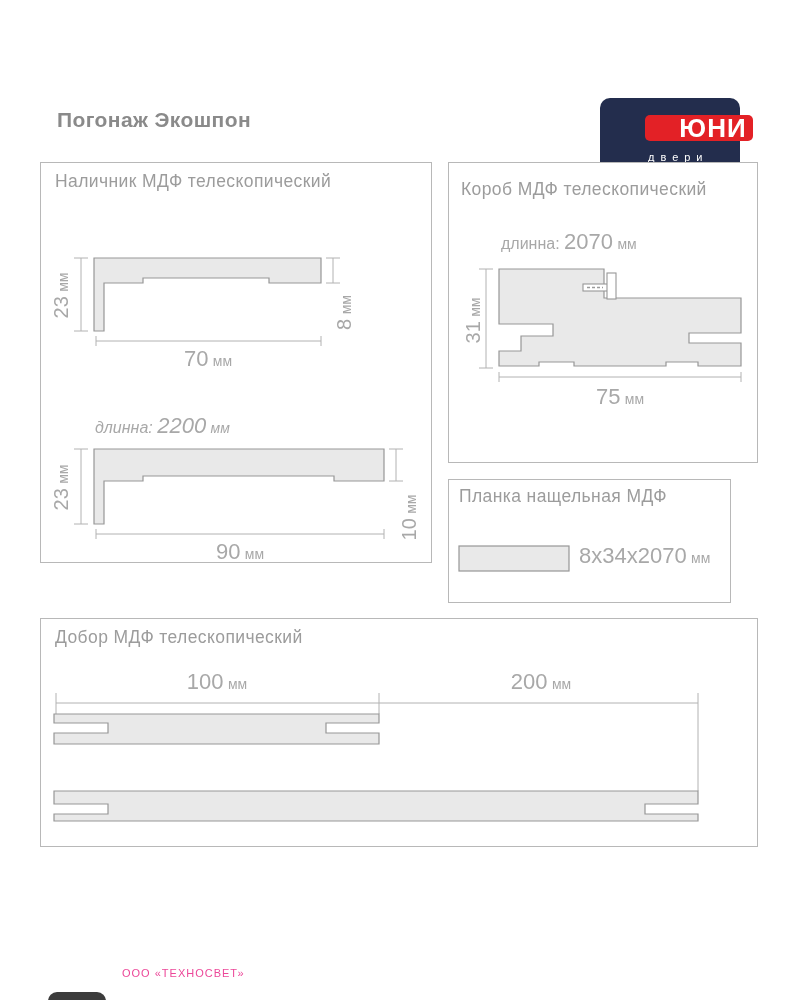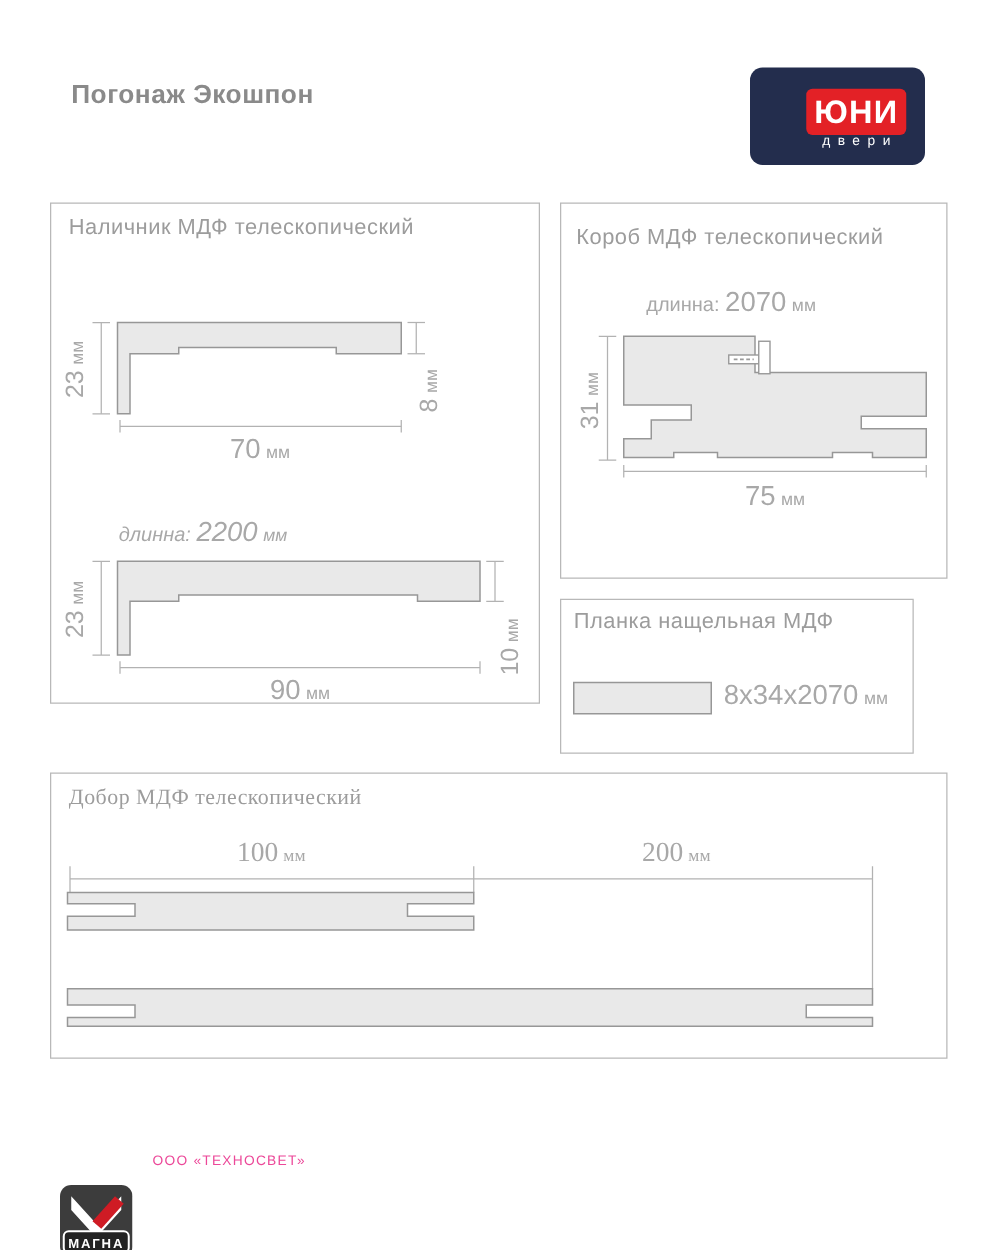--- a/index.html
+++ b/index.html
@@ -1,39 +1,39 @@
 <!DOCTYPE html>
 <html><head>
 <meta charset="utf-8">
 <style>
   html,body{margin:0;padding:0;background:#ffffff;}
   #page{position:relative;width:800px;height:1000px;background:#ffffff;overflow:hidden;
         font-family:"Liberation Sans", sans-serif;}
-  .abs{position:absolute;}
+  .abs{position:absolute;margin-top:44px;}
   
   .doc-title{left:57px;top:60px;font-size:21px;font-weight:bold;color:#8a8a8a;line-height:31px;letter-spacing:.4px;}
   
   .panel{position:absolute;border:1px solid #b8b8b8;background:#ffffff;box-sizing:border-box;}
   .panel-h{position:absolute;font-size:17.5px;color:#9c9c9c;letter-spacing:.4px;white-space:nowrap;}
   .panel svg{position:absolute;left:0;top:0;}
   
   .dim{position:absolute;color:#a8a8a8;white-space:nowrap;}
   .dim .pfx{font-size:16px;}
   .dim .num{font-size:22px;}
   .dim .unit{font-size:14px;}
   .dim.small .num{font-size:20px;}
   .rot{transform:rotate(-90deg);transform-origin:center center;text-align:center;}
   .ctr{text-align:center;}
   
   .uni{left:600px;top:54px;width:140px;height:78px;}
   .uni .plate{position:absolute;inset:0;background:#232d4d;border-radius:10px;}
-  .uni .brandbox{position:absolute;left:45px;top:17px;width:80px;height:37px;background:#e32126;border-radius:5px;
-                 display:flex;align-items:center;justify-content:center;}
+  .uni .brandbox{position:absolute;left:45px;top:17px;width:80px;height:26px;background:#e32126;border-radius:5px;
+                 display:flex;align-items:center;justify-content:center;padding-left:28px;}
   .uni .brand{color:#ffffff;font-weight:bold;font-size:26px;letter-spacing:1px;}
-  .uni .sub{position:absolute;left:42px;top:53px;width:86px;text-align:center;color:#ffffff;
+  .uni .sub{position:absolute;left:42px;top:53px;width:86px;color:#ffffff;
             font-size:11px;letter-spacing:6px;text-indent:6px;}
   
   .magna{left:48px;top:948px;width:58px;height:70px;}
   .company{left:122px;top:923px;font-size:11px;color:#ec4899;letter-spacing:1px;}
 </style>
 </head>
 <body>
 
 <div id="page">
 
@@ -125,21 +125,21 @@
           <line x1="292" y1="209" x2="292" y2="219"></line>
       </g>
       <path d="M50,106 L155,106 L155,135 L292,135 L292,170 L240,170 L240,180 L292,180 L292,203 L249,203 L249,199 L217,199 L217,203 L125,203 L125,199 L90,199 L90,203 L50,203 L50,188 L72,188 L72,173 L104,173 L104,161 L50,161 Z" fill="#e9e9e9" stroke="#979797" stroke-width="1.2"></path>
       <g>
         <rect x="134" y="121" width="26" height="7" fill="#ffffff" stroke="#979797" stroke-width="1.1"></rect>
         <line x1="138" y1="124.5" x2="154" y2="124.5" stroke="#9a9a9a" stroke-width="1.4" stroke-dasharray="3 2"></line>
         <rect x="158" y="110" width="9" height="26" fill="#ffffff" stroke="#979797" stroke-width="1.1"></rect>
       </g>
     </svg>
     <div class="panel-h" style="left:12px;top:16px;">Короб МДФ телескопический</div>
-    <div class="dim" style="left:68px;top:66px;">
+    <div class="dim" style="left:52px;top:66px;">
       <span class="pfx">длинна:</span>
       <span class="num">2070</span>
       <span class="unit">мм</span>
     </div>
     <div class="dim small rot" style="left:-16px;top:146px;width:80px;">
       <span class="num">31</span>
       <span class="unit">мм</span>
     </div>
     <div class="dim ctr" style="left:111px;top:221px;width:120px;">
       <span class="num">75</span>
@@ -151,21 +151,21 @@
     <svg width="308" height="122" viewBox="0 0 308 122">
       <rect x="10" y="66" width="110" height="25" fill="#e9e9e9" stroke="#979797" stroke-width="1.2"></rect>
     </svg>
     <div class="panel-h" style="left:10px;top:6px;">Планка нащельная МДФ</div>
     <div class="dim" style="left:130px;top:63px;">
       <span class="num">8х34х2070</span>
       <span class="unit">мм</span>
     </div>
   </div>
 
-  <div class="panel" style="left:40px;top:618px;width:718px;height:229px;font-family:Liberation Serif, serif;">
+  <div class="panel" style="left:40px;top:618px;width:718px;height:229px;">
     <svg width="716" height="227" viewBox="0 0 716 227">
       <g stroke="#b2b2b2" stroke-width="1">
         <line x1="15" y1="84" x2="657" y2="84"></line>
         <line x1="15" y1="74" x2="15" y2="95"></line>
         <line x1="338" y1="74" x2="338" y2="95"></line>
         <line x1="657" y1="74" x2="657" y2="172"></line>
       </g>
       <path d="M13,95 L338,95 L338,104 L285,104 L285,114 L338,114 L338,125 L13,125 L13,114 L67,114 L67,104 L13,104 Z" fill="#e9e9e9" stroke="#979797" stroke-width="1.2"></path>
       <path d="M13,172 L657,172 L657,185 L604,185 L604,195 L657,195 L657,202 L13,202 L13,195 L67,195 L67,185 L13,185 Z" fill="#e9e9e9" stroke="#979797" stroke-width="1.2"></path>
     </svg>

